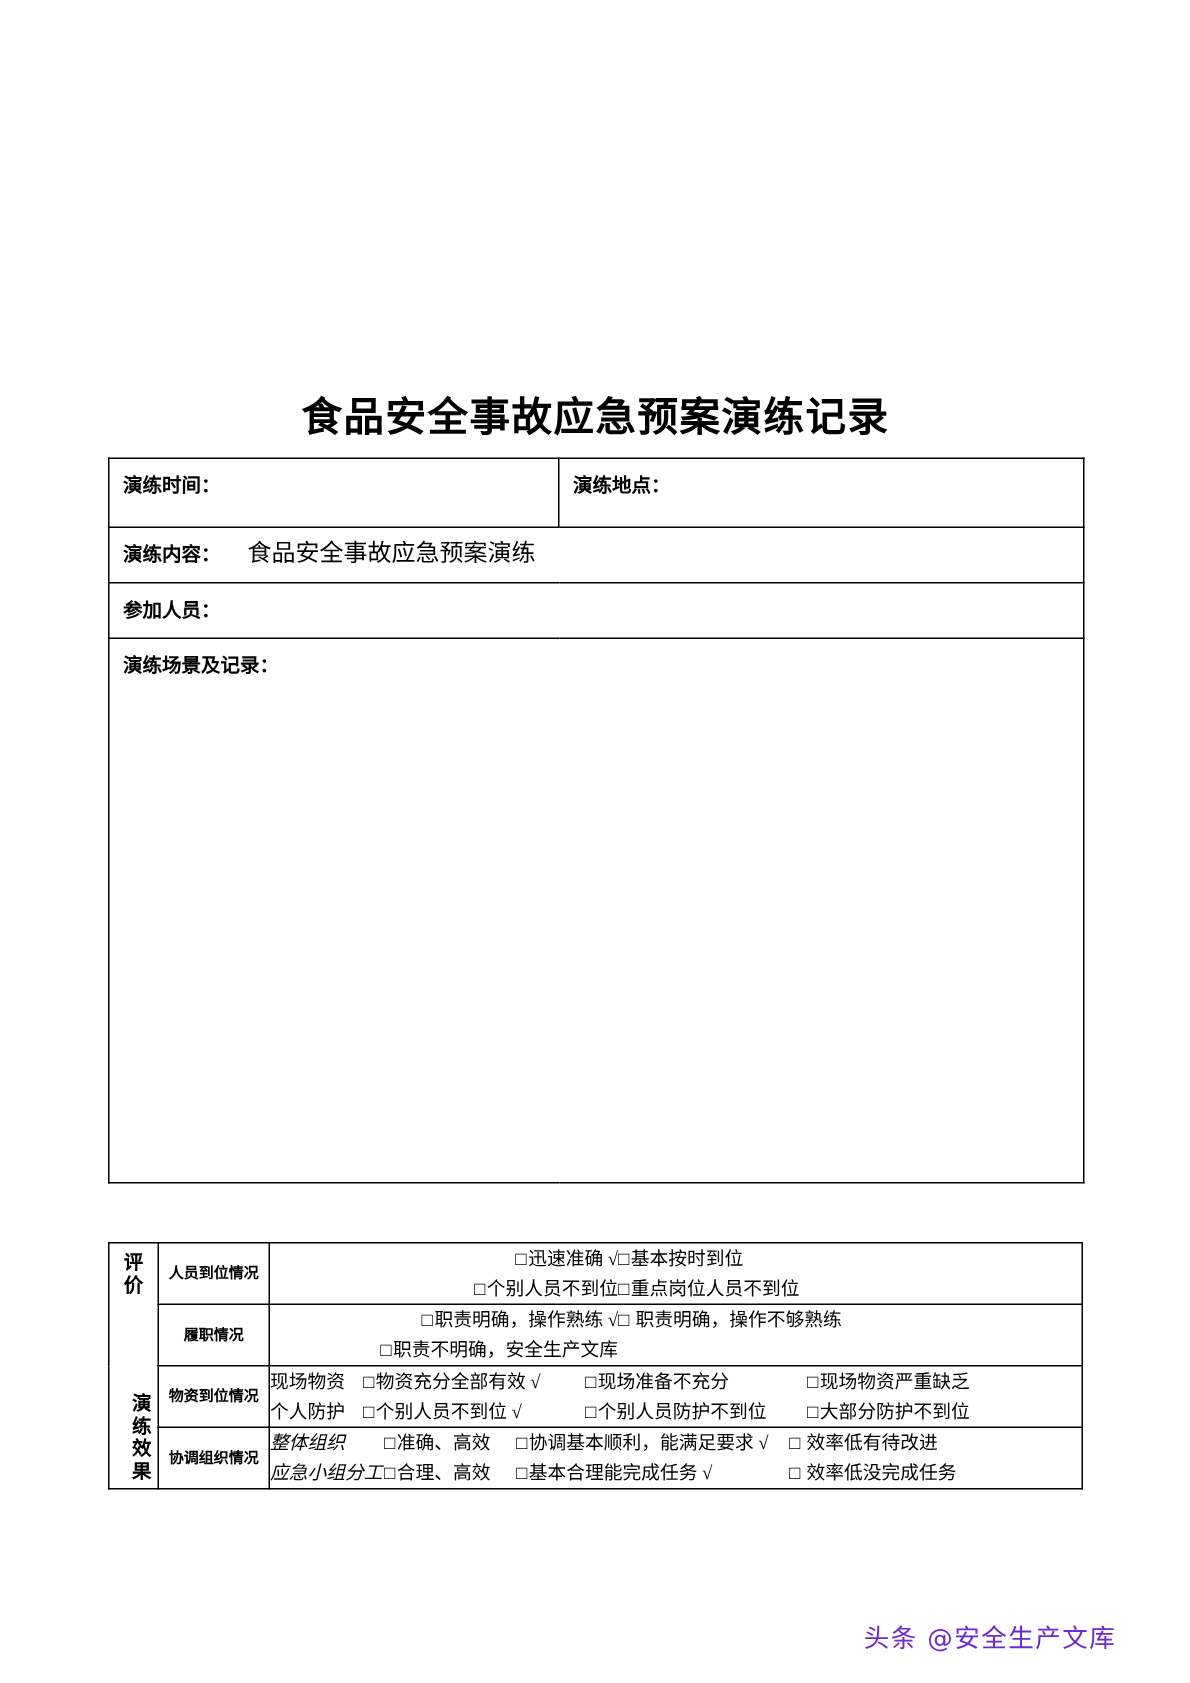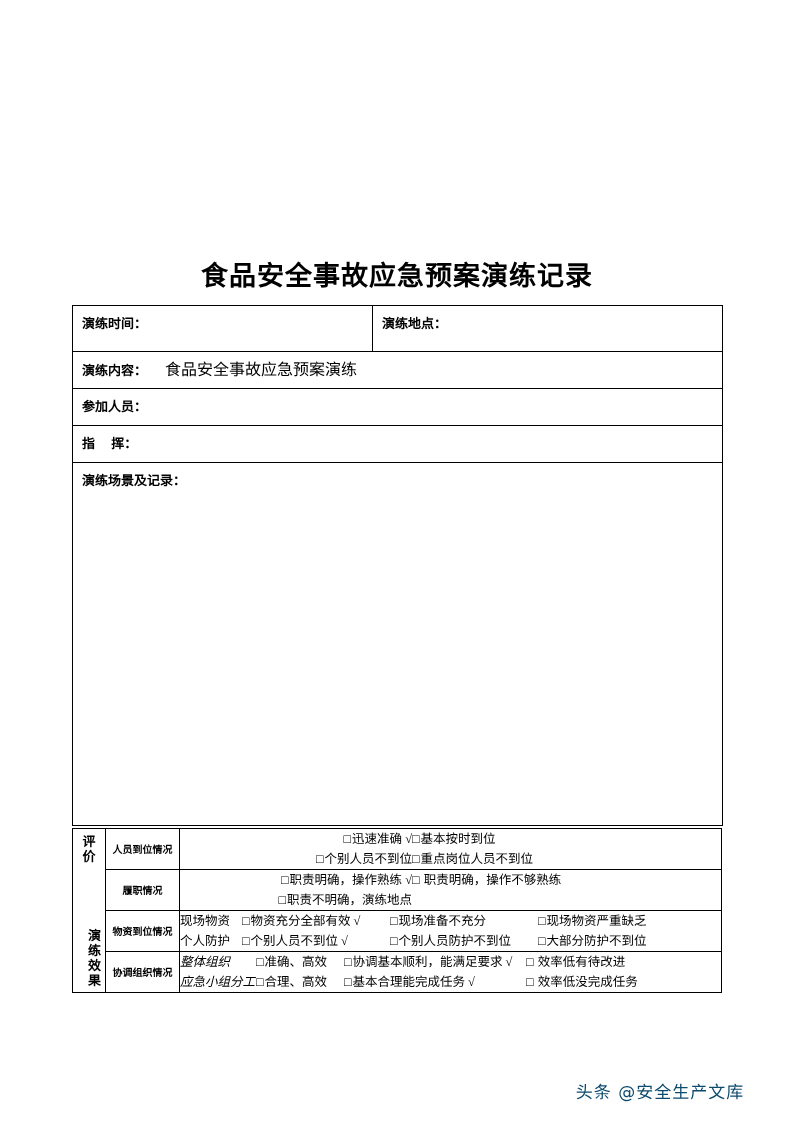--- a/index.html
+++ b/index.html
@@ -27,21 +27,21 @@
   .doc-title {
     position: absolute;
     left: 72px;
     top: 258px;
     width: 650px;
     text-align: center;
     font-size: 27px;
     font-weight: bold;
     line-height: 40px;
     letter-spacing: 1px;
-    font-family: Liberation Mono, monospace;
+    font-family: Liberation Sans, sans-serif;
   }
 
   
   .form-table {
     position: absolute;
     left: 72px;
     top: 305px;
     width: 650px;
     border-collapse: collapse;
     table-layout: fixed;
@@ -172,21 +172,21 @@
   .o-3b { width: auto; }
 
   
   .watermark {
     position: absolute;
     left: 560px;
     top: 1078px;
     width: 200px;
     text-align: center;
     font-size: 17px;
-    color: #0c4a6e;
+    color: #6d28d9;
     font-family: "DejaVu Sans", "Liberation Sans", sans-serif;
     letter-spacing: 1px;
     white-space: nowrap;
   }
 </style>
 </head>
 <body>
 
 <div class="page">
 
@@ -209,25 +209,20 @@
       <tr class="row-content">
         <td colspan="2">
           <div class="cell-label"><span>演练内容：</span><span class="inline-value">食品安全事故应急预案演练</span></div>
         </td>
       </tr>
       <tr class="row-people">
         <td colspan="2">
           <div class="cell-label">参加人员：</div>
         </td>
       </tr>
-      <tr class="row-command">
-        <td colspan="2">
-          <div class="cell-label">指     挥：</div>
-        </td>
-      </tr>
       <tr class="row-scene">
         <td colspan="2">
           <div class="cell-label">演练场景及记录：</div>
         </td>
       </tr>
     </tbody>
   </table>
 
   <table class="eval-table">
     <colgroup>
@@ -256,21 +251,21 @@
         </td>
       </tr>
 
       <tr>
         <td class="cat-cell">履职情况</td>
         <td class="opt-cell">
           <span class="opt-row">
             <span class="opt w-a box"><span>职责明确，操作熟练</span><span class="tick">√</span></span><span class="opt w-b box"><span> 职责明确，操作不够熟练</span></span>
           </span>
           <span class="opt-row">
-            <span class="opt w-a box"><span>职责不明确，演练地点</span></span>
+            <span class="opt w-a box"><span>职责不明确，安全生产文库</span></span>
           </span>
         </td>
       </tr>
 
       <tr>
         <td class="cat-cell">物资到位情况</td>
         <td class="opt-cell">
           <span class="opt-row">
             <span class="prefix p-1">现场物资</span><span class="opt o-1 box"><span>物资充分全部有效</span><span class="tick">√</span></span><span class="opt o-2 box"><span>现场准备不充分</span></span><span class="opt o-3 box"><span>现场物资严重缺乏</span></span>
           </span>

